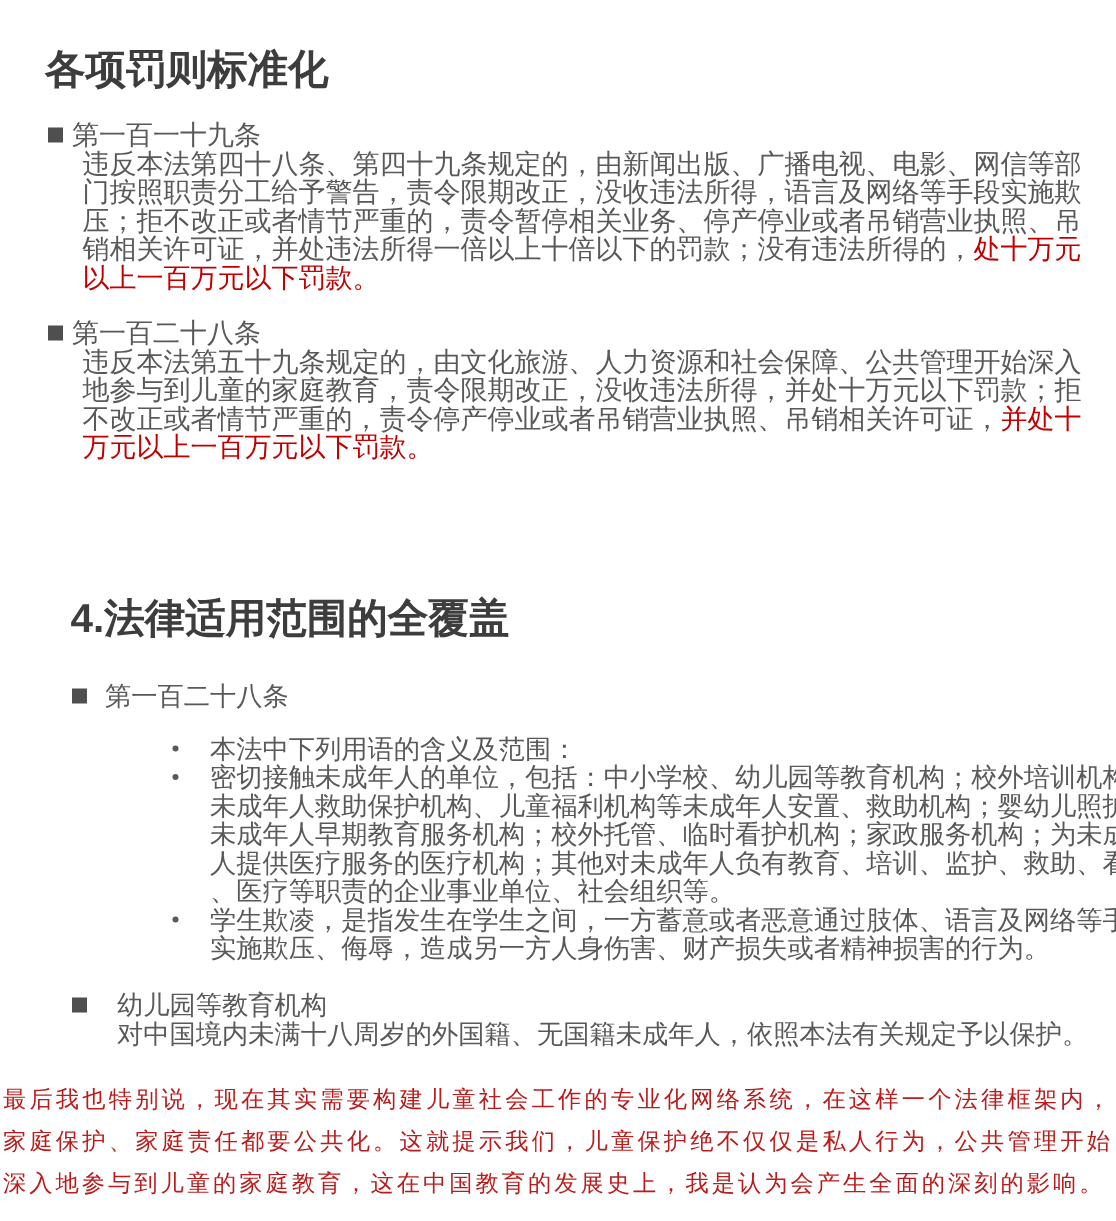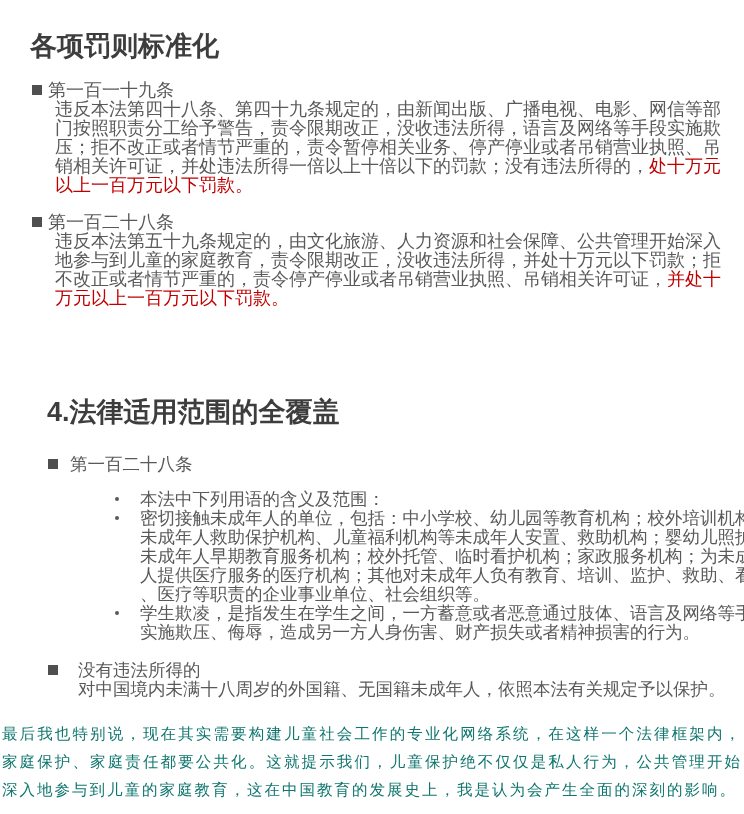--- a/index.html
+++ b/index.html
@@ -63,21 +63,21 @@
   }
 
   .footer{
     position:absolute;
     left:2px;top:720px;
     width:740px;
     margin:0;
     font-size:15.5px;
     line-height:28px;
     letter-spacing:2px;
-    color:#0f766e;
+    color:#b91c1c;
     text-align:justify;
     word-break:break-all;
     line-break:anywhere;
   }
 </style>
 </head>
 <body>
 
 <div>
 
@@ -112,20 +112,20 @@
             <div class="subtext">密切接触未成年人的单位，包括：中小学校、幼儿园等教育机构；校外培训机构；未成年人救助保护机构、儿童福利机构等未成年人安置、救助机构；婴幼儿照护和未成年人早期教育服务机构；校外托管、临时看护机构；家政服务机构；为未成年人提供医疗服务的医疗机构；其他对未成年人负有教育、培训、监护、救助、看护、医疗等职责的企业事业单位、社会组织等。</div>
           </div>
           <div class="sub">
             <span class="dot"></span>
             <div class="subtext">学生欺凌，是指发生在学生之间，一方蓄意或者恶意通过肢体、语言及网络等手段实施欺压、侮辱，造成另一方人身伤害、财产损失或者精神损害的行为。</div>
           </div>
         </div>
       </div>
       <div class="item with-body">
         <span class="sq"></span>
-        <div class="head">没有违法所得的</div>
+        <div class="head">幼儿园等教育机构</div>
         <div class="body"><span class="">对中国境内未满十八周岁的外国籍、无国籍未成年人，依照本法有关规定予以保护。</span></div>
       </div>
     </div>
 
   <p class="footer">最后我也特别说，现在其实需要构建儿童社会工作的专业化网络系统，在这样一个法律框架内，家庭保护、家庭责任都要公共化。这就提示我们，儿童保护绝不仅仅是私人行为，公共管理开始深入地参与到儿童的家庭教育，这在中国教育的发展史上，我是认为会产生全面的深刻的影响。</p>
 
 </div>
 
 </body></html>

